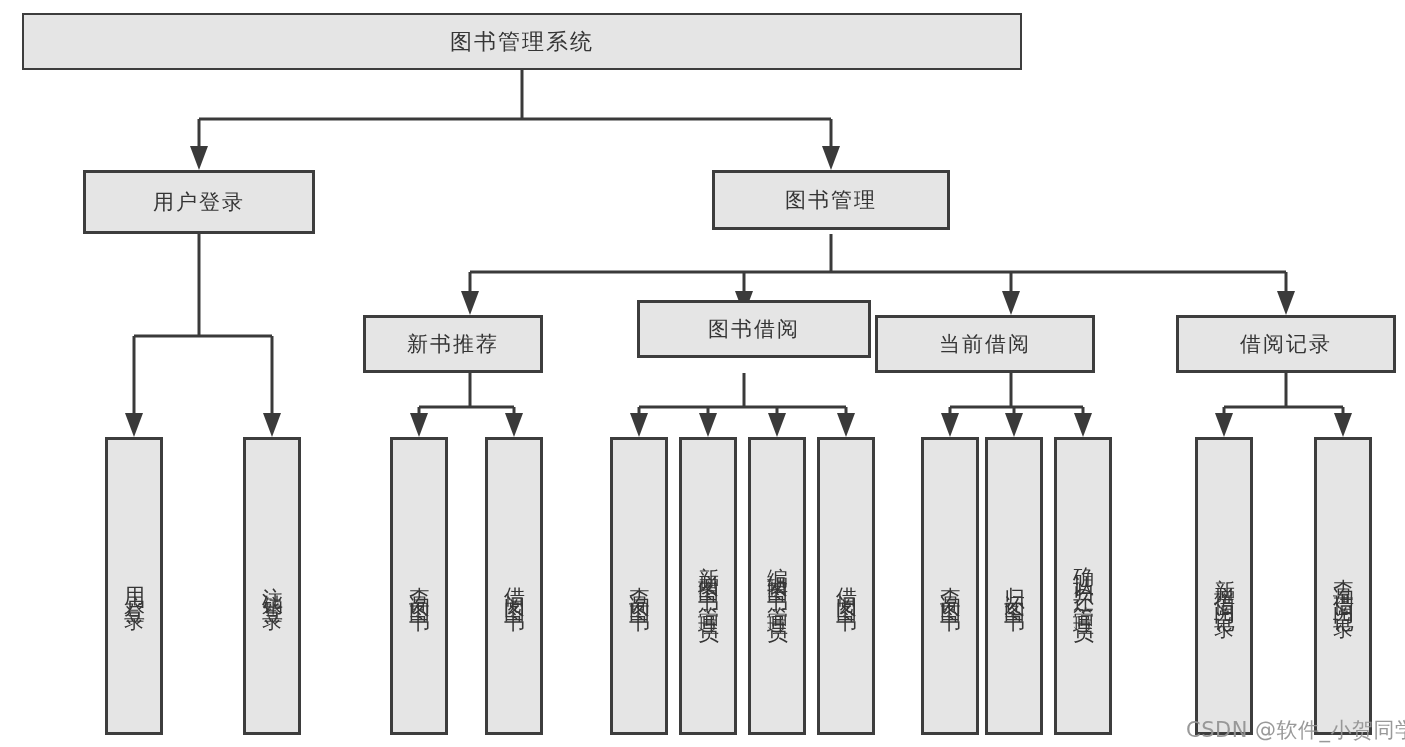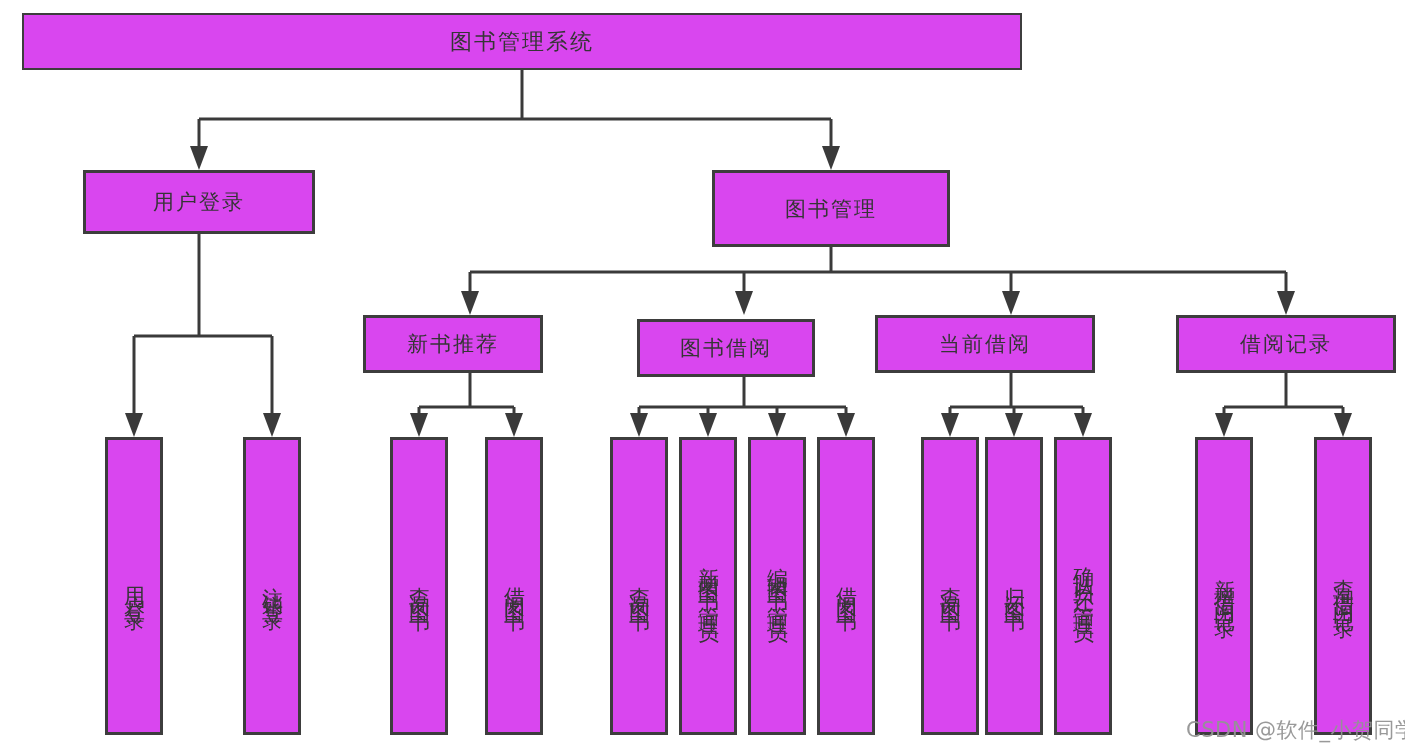--- a/index.html
+++ b/index.html
@@ -9,21 +9,21 @@
     height: 747px;
     background: #ffffff;
     font-family: "DejaVu Sans", sans-serif;
     overflow: hidden;
   }
   svg.wires { position: absolute; left: 0; top: 0; z-index: 0; }
   .box {
     position: absolute;
     box-sizing: border-box;
     border: 3px solid #3d3d3d;
-    background: #d946ef;
+    background: #e5e5e5;
     display: flex;
     align-items: center;
     justify-content: center;
     color: #353535;
     font-size: 21px;
     letter-spacing: 2px;
     z-index: 1;
     white-space: nowrap;
   }
   .box.root { border-width: 2px; font-size: 22px; }
@@ -113,24 +113,24 @@
         <polygon points="1014,437 1005,413 1023,413"></polygon>
         <polygon points="1083,437 1074,413 1092,413"></polygon>
         <polygon points="1224,437 1215,413 1233,413"></polygon>
         <polygon points="1343,437 1334,413 1352,413"></polygon>
       </g>
   </svg>
 
   <div class="box root" style="left:22px;top:13px;width:1000px;height:57px">图书管理系统</div>
 
   <div class="box" style="left:83px;top:170px;width:232px;height:64px">用户登录</div>
-  <div class="box" style="left:712px;top:170px;width:238px;height:77px">图书管理</div>
+  <div class="box" style="left:712px;top:170px;width:238px;height:60px">图书管理</div>
 
   <div class="box" style="left:363px;top:315px;width:180px;height:58px">新书推荐</div>
-  <div class="box" style="left:637px;top:319px;width:178px;height:58px">图书借阅</div>
+  <div class="box" style="left:637px;top:300px;width:234px;height:58px">图书借阅</div>
   <div class="box" style="left:875px;top:315px;width:220px;height:58px">当前借阅</div>
   <div class="box" style="left:1176px;top:315px;width:220px;height:58px">借阅记录</div>
 
   <div class="box leaf" style="left:105px;top:437px;width:58px;height:298px">
     <span class="vtext">用户登录</span>
   </div>
   <div class="box leaf" style="left:243px;top:437px;width:58px;height:298px">
     <span class="vtext">注销登录</span>
   </div>
 

